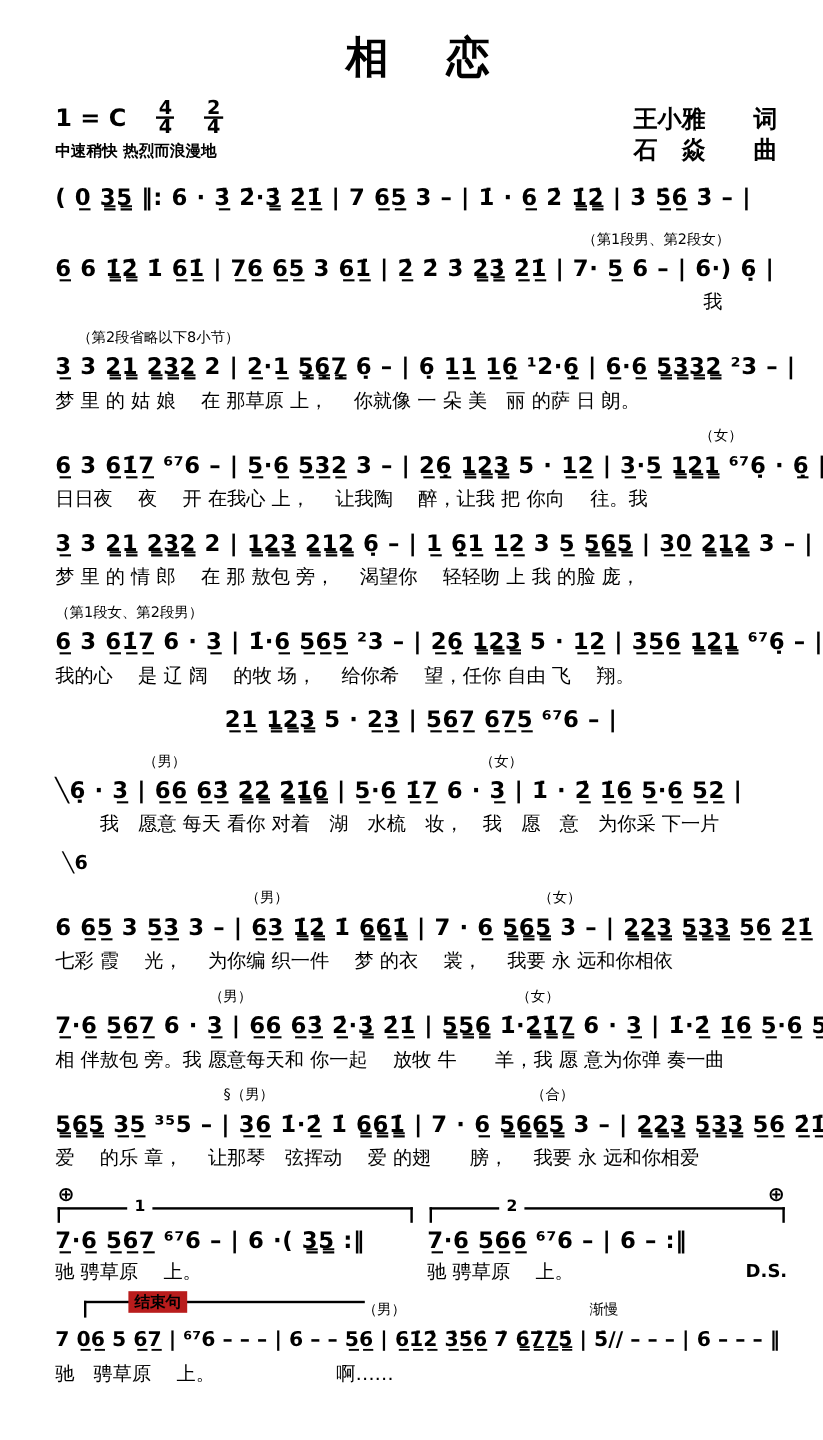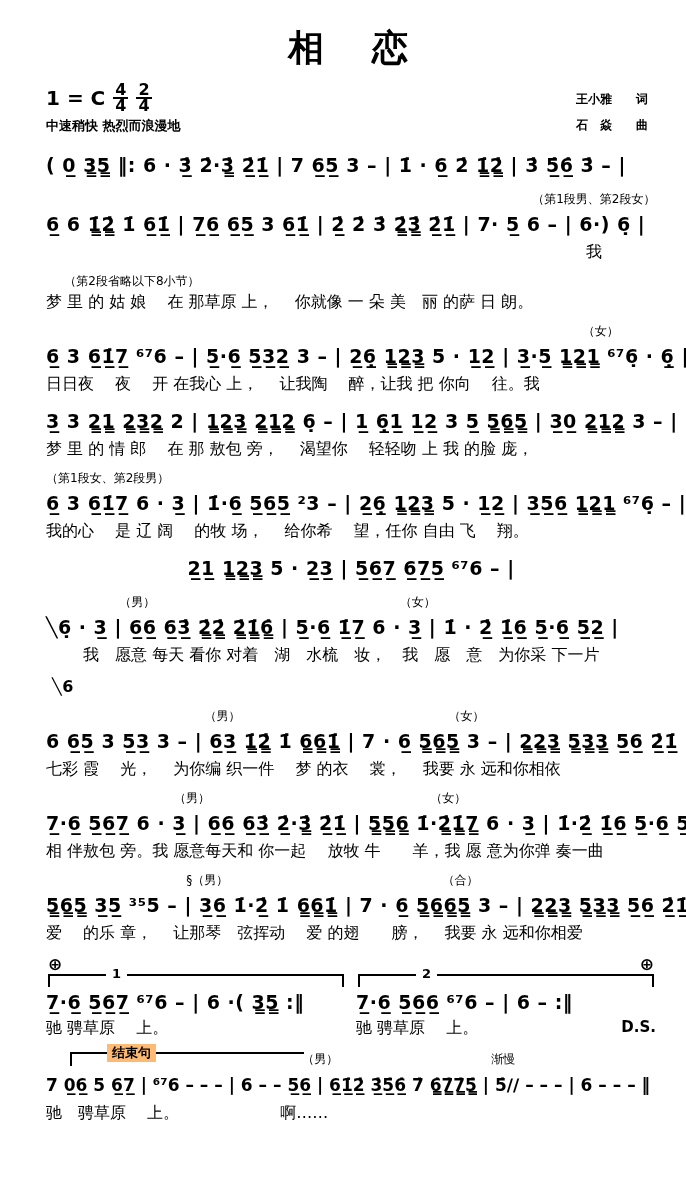--- a/index.html
+++ b/index.html
@@ -2,22 +2,22 @@
 <html><head>
 <meta charset="utf-8">
 <style>
   html,body{margin:0;padding:0;background:#fff;color:#000;}
   body{width:686px;height:1200px;overflow:hidden;font-family:"DejaVu Sans",sans-serif;}
   .page{padding:10px 8px 0 24px;}
   
   .hdr{position:relative;}
   .title{text-align:center;font-size:36px;font-weight:bold;letter-spacing:6px;margin-top:14px;}
   .subtitle{text-align:center;font-size:16px;font-weight:600;margin-top:6px;}
-  .credits{position:absolute;right:30px;top:62px;font-size:12px;font-weight:600;line-height:26px;text-align:left;white-space:pre;}
-  .keyrow{margin:10px 0 0 22px;font-size:20px;font-weight:bold;display:flex;align-items:center;gap:8px;}
+  .credits{position:absolute;right:30px;top:62px;font-size:20px;font-weight:600;line-height:26px;text-align:left;white-space:pre;}
+  .keyrow{margin:10px 0 0 22px;font-size:20px;font-weight:bold;display:flex;align-items:center;gap:25px;}
   .ts{display:inline-block;text-align:center;font-size:16px;line-height:14px;font-weight:bold;}
   .ts .num{display:block;border-bottom:2px solid #000;padding:0 2px;}
   .ts .den{display:block;padding:0 2px;}
   .tempo{margin:4px 0 0 22px;font-size:13px;font-weight:600;}
   
   #score{margin-top:14px;padding:0 22px;}
   .line{position:relative;margin-bottom:10px;}
   .annrow{position:relative;height:17px;}
   .ann{position:absolute;top:0;font-size:12px;white-space:pre;}
   .notes{font-weight:bold;font-size:19px;line-height:32px;white-space:pre;letter-spacing:0.5px;}
@@ -34,21 +34,21 @@
   .voltarow{display:flex;gap:10px;}
   .ending{position:relative;flex:1;padding-top:14px;}
   .ending::before{content:"";position:absolute;top:2px;left:2px;right:2px;height:11px;
      border-top:2px solid #000;border-left:2px solid #000;border-right:2px solid #000;}
   .vnum{position:absolute;top:-6px;left:20%;background:#fff;padding:0 6px;font-size:13px;font-weight:bold;}
   .lyrflex{display:flex;justify-content:space-between;font-size:16px;white-space:pre;}
   .tail{font-weight:bold;font-size:15px;}
   
   .brkrow{position:relative;height:20px;}
   .brk{position:absolute;top:3px;height:12px;border-top:2px solid #000;border-left:2px solid #000;}
-  .brklabel{position:absolute;top:-5px;background:#fdba74;padding:0 5px;font-size:13px;font-weight:600;}
+  .brklabel{position:absolute;top:-5px;background:#b91c1c;padding:0 5px;font-size:13px;font-weight:600;}
 </style>
 </head>
 <body>
 
 <div class="page">
   <div class="hdr">
     <div class="title">相　恋</div>
     <div class="credits"><span>王小雅　　词</span><br><span>石　焱　　曲</span></div>
     <div class="keyrow">
       <span>1 = C</span>
@@ -62,29 +62,30 @@
       </span>
     </div>
     <div class="tempo">中速稍快  热烈而浪漫地</div>
   </div>
   <div id="score">
       <div class="line">
         <div class="notes">( 0̲ 3̳5̳ ‖: 6 · 3̲̇ 2̇·3̳̇ 2̲̇1̲̇ | 7 6̲5̲ 3 – | 1̇ · 6̲ 2̇ 1̳̇2̳̇ | 3̇ 5̲̇6̲̇ 3̇ – |</div>
       </div>
       <div class="line">
         <div class="annrow">
-          <span class="ann" style="left: 72%; margin-left: 47px;">（第1段男、第2段女）</span>
+          <span class="ann" style="left: 72%;">（第1段男、第2段女）</span>
         </div>
         <div class="notes">6̲ 6 1̳̇2̳̇ 1̇ 6̲1̲̇ | 7̲6̲ 6̲5̲ 3 6̲1̲̇ | 2̲̇ 2̇ 3̇ 2̳̇3̳̇ 2̲̇1̲̇ | 7· 5̲ 6 – | 6·) 6̣ |</div>
         <div class="lyr right">我</div>
       </div>
       <div class="line">
         <div class="annrow">
           <span class="ann" style="left: 3%;">（第2段省略以下8小节）</span>
         </div>
+        <div class="notes">3̲ 3 2̳1̳ 2̳3̳2̳ 2 | 2̲·1̲ 5̳̣6̳̣7̳̣ 6̣ – | 6̣ 1̲1̲ 1̲6̲̣ ¹2·6̲̣ | 6̲·6̲ 5̳3̳3̳2̳ ²3 – |</div>
         <div class="lyr">梦 里 的 姑 娘　 在 那草原 上，　 你就像 一 朵 美　丽 的萨 日 朗。</div>
       </div>
       <div class="line">
         <div class="annrow">
           <span class="ann" style="left: 88%;">（女）</span>
         </div>
         <div class="notes">6̲ 3 6̲1̲̇7̲ ⁶⁷6 – | 5̲·6̲ 5̲3̲2̲ 3 – | 2̲6̲̣ 1̳2̳3̳ 5 · 1̲2̲ | 3̲·5̲ 1̳2̳1̳ ⁶⁷6̣ · 6̲̣ |</div>
         <div class="lyr">日日夜　 夜　 开 在我心 上，　 让我陶　 醉，让我 把 你向　 往。我</div>
       </div>
       <div class="line">

